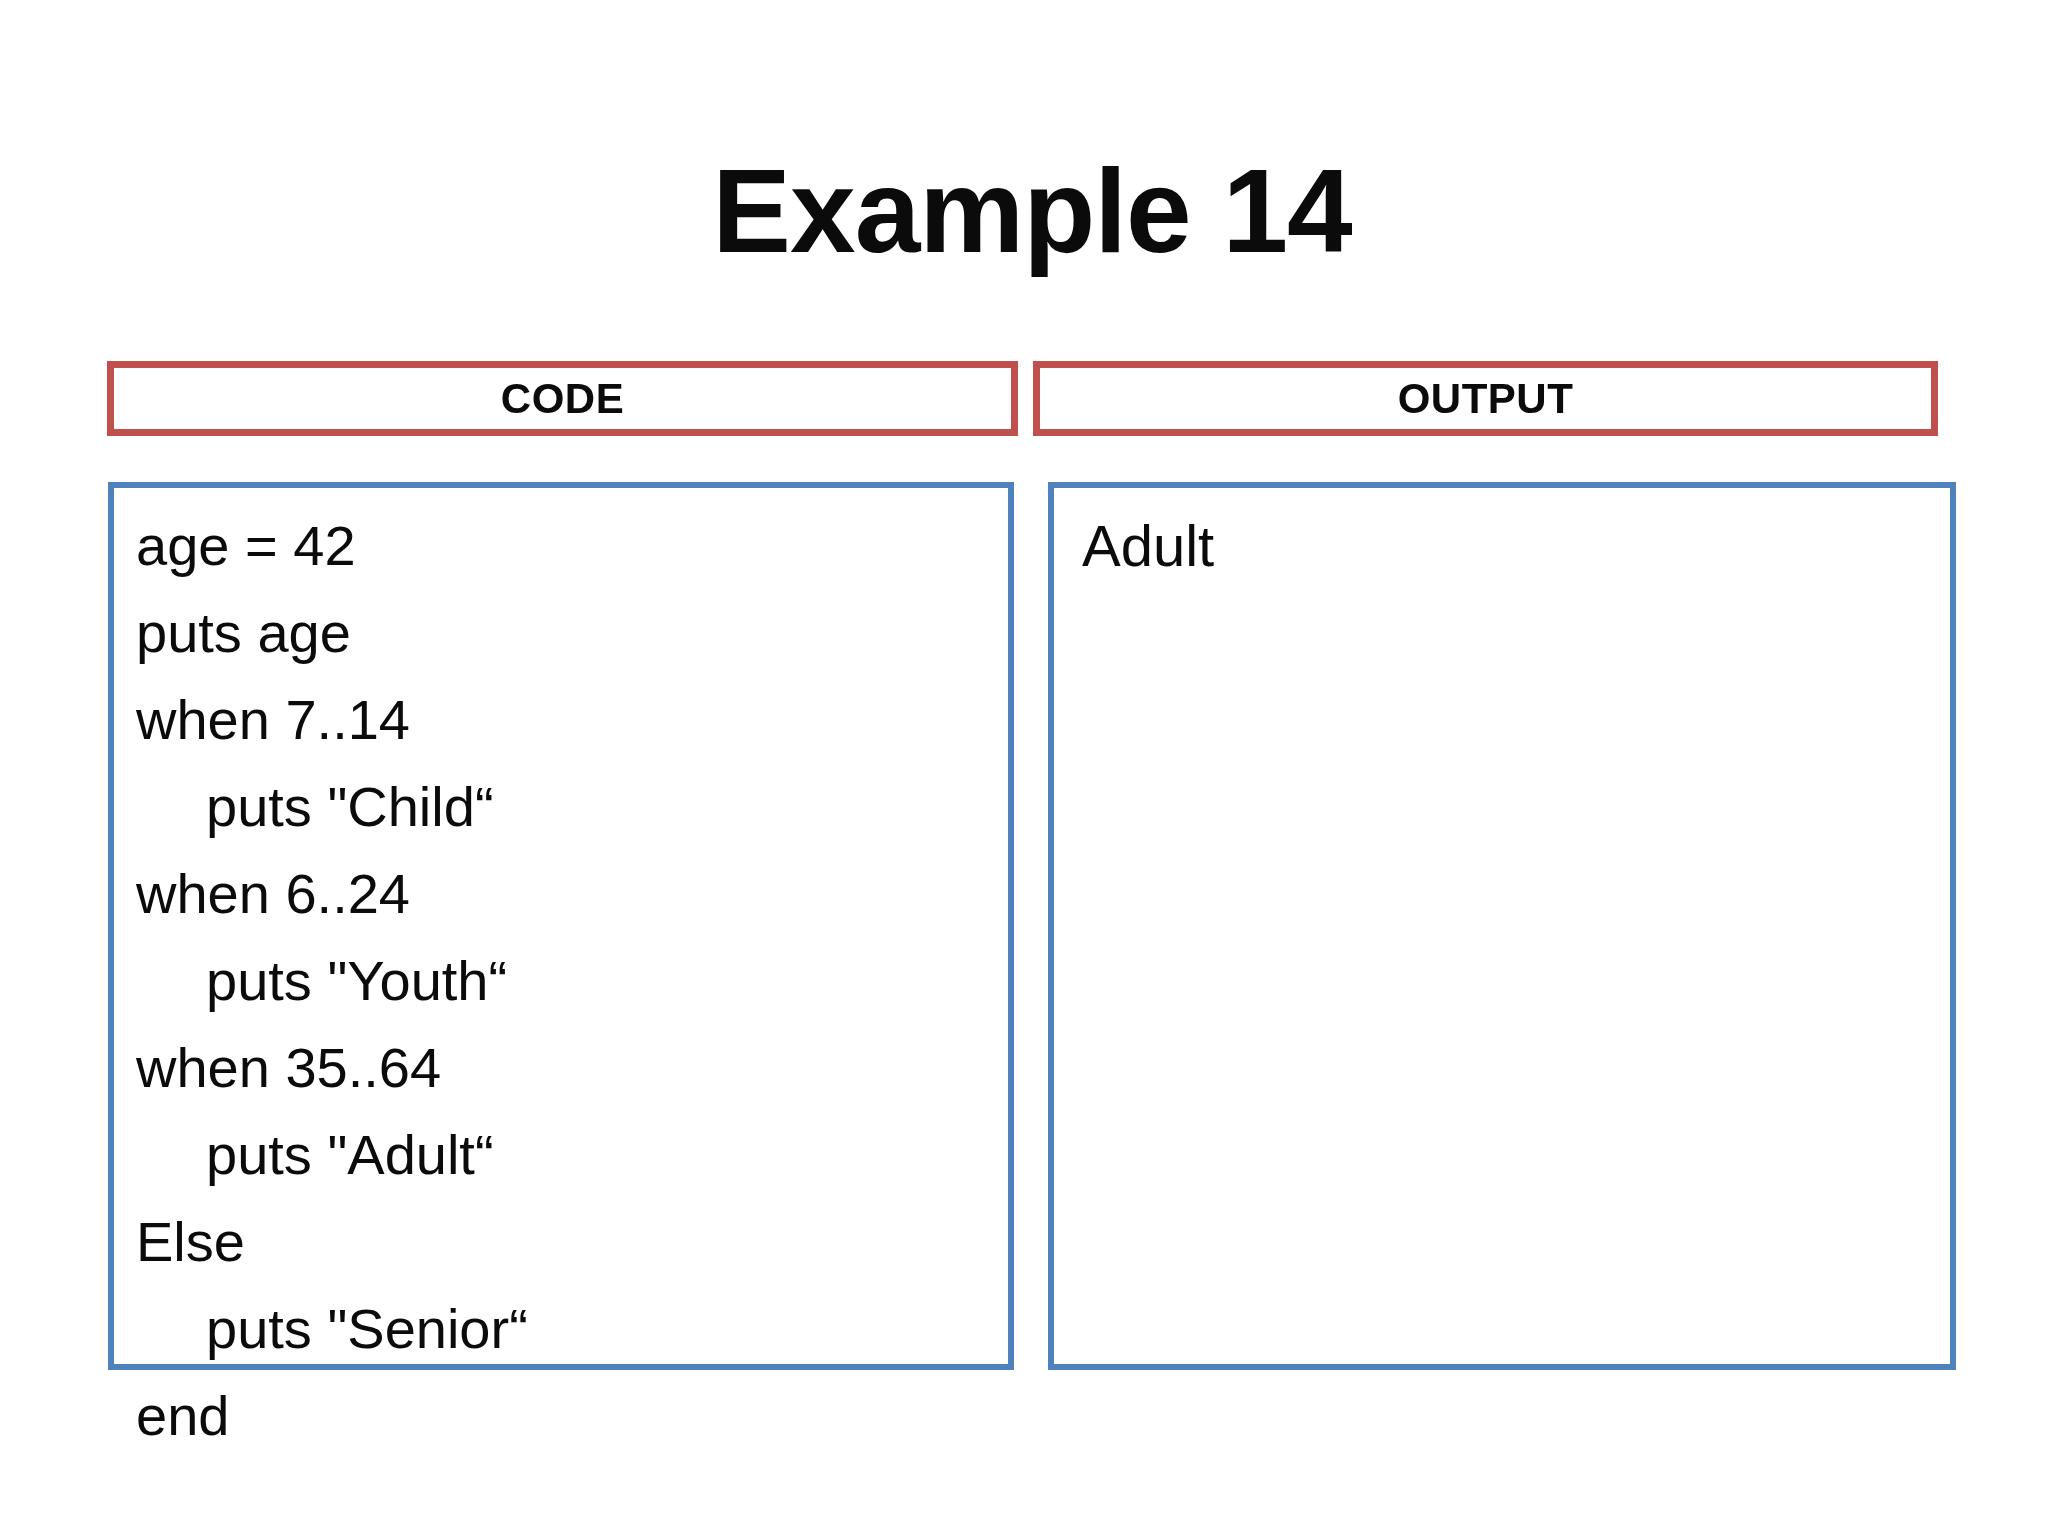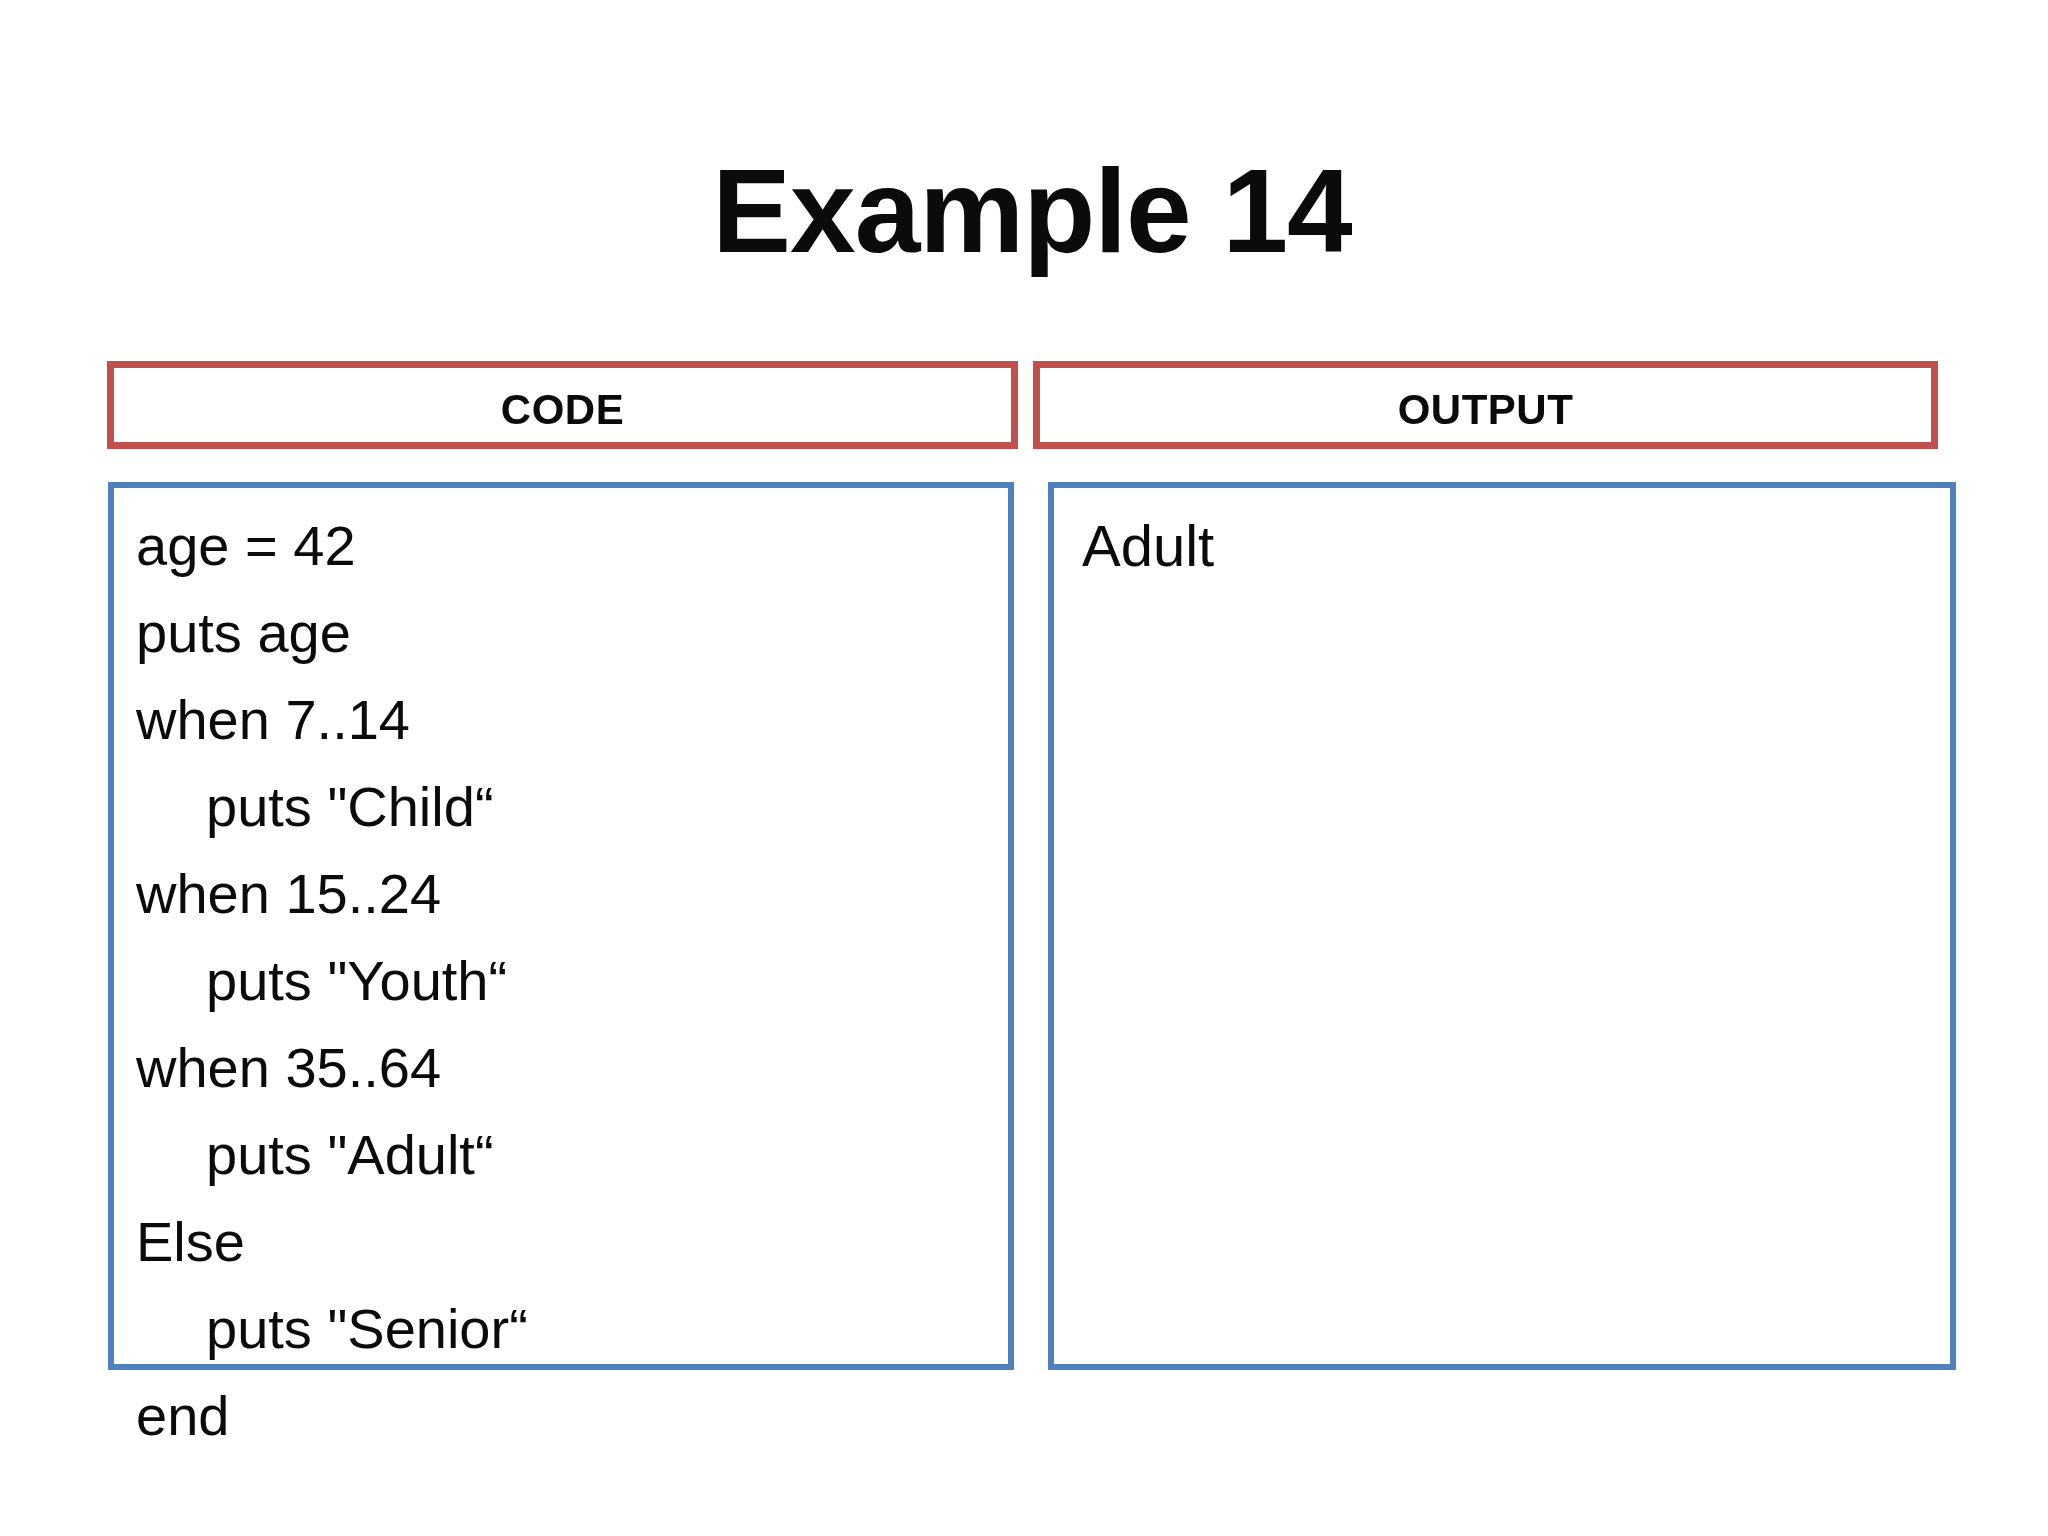--- a/index.html
+++ b/index.html
@@ -30,25 +30,25 @@
     text-align: center;
     font-size: 118px;
     font-weight: 700;
     line-height: 1.0;
     color: #0b0b0b;
     letter-spacing: -1px;
   }
   .header-box {
     position: absolute;
     top: 353px;
-    height: 88px;
+    height: 75px;
     background: var(--background);
     border: 7px solid var(--header-border);
     display: flex;
-    align-items: flex-end;
+    align-items: center;
     justify-content: center;
   }
   .header-box.code   { left: 99px;   width: 911px; }
   .header-box.output { left: 1025px; width: 905px; }
   .header-label {
     font-size: 42px;
     font-weight: 700;
     letter-spacing: 0.5px;
     color: #0b0b0b;
   }
@@ -87,21 +87,21 @@
 
   <div class="header-box output">
     <span class="header-label">OUTPUT</span>
   </div>
 
   <div class="body-box code">
       <div class="code-line">age = 42</div>
       <div class="code-line">puts age</div>
       <div class="code-line">when 7..14</div>
       <div class="code-line indented">puts "Child“</div>
-      <div class="code-line">when 15..24</div>
+      <div class="code-line">when 6..24</div>
       <div class="code-line indented">puts "Youth“</div>
       <div class="code-line">when 35..64</div>
       <div class="code-line indented">puts "Adult“</div>
       <div class="code-line">Else</div>
       <div class="code-line indented">puts "Senior“</div>
       <div class="code-line">end</div>
     </div>
 
   <div class="body-box output">
     <div class="output-text">Adult</div>

